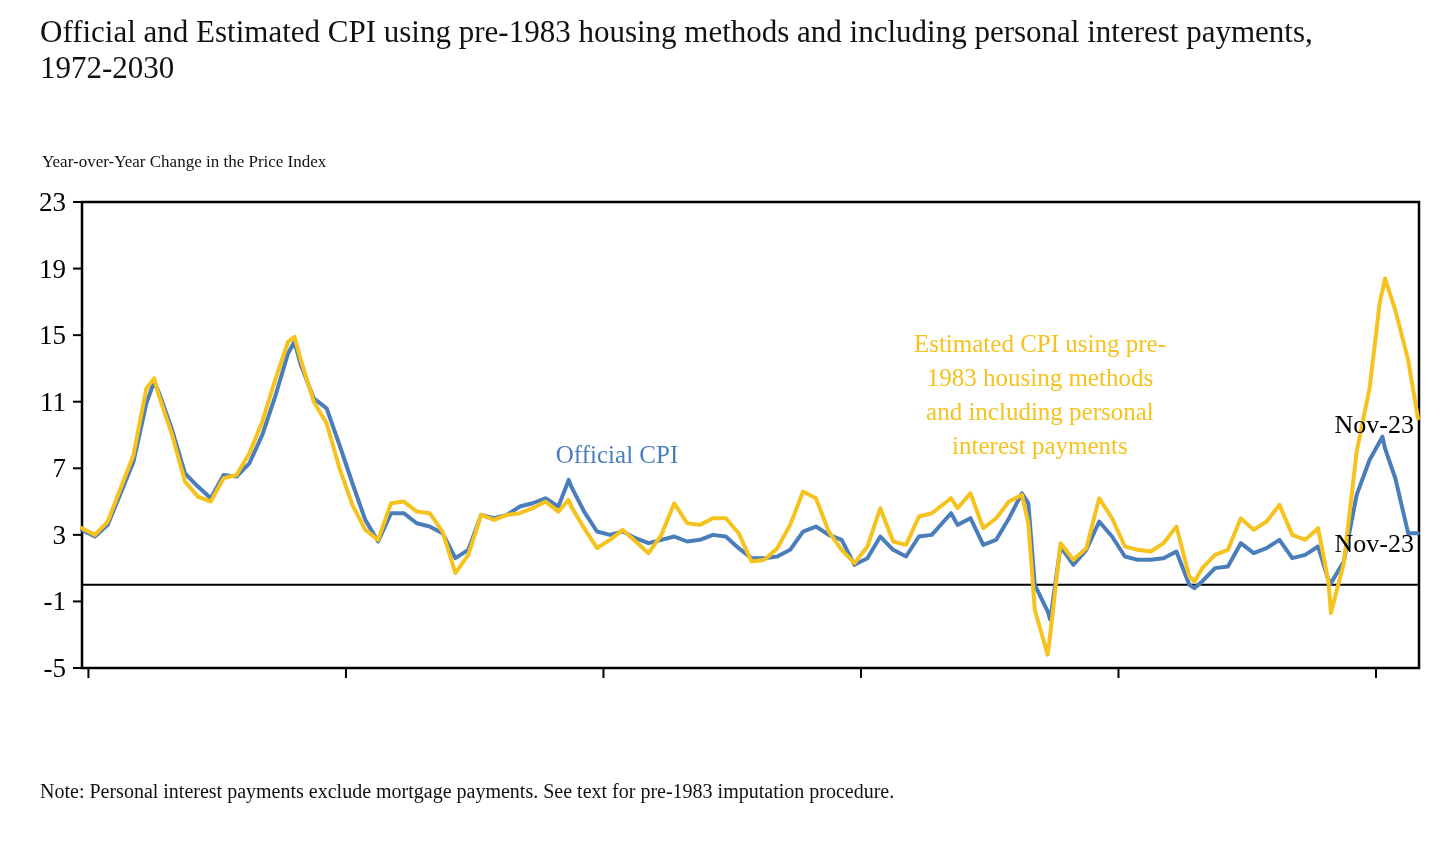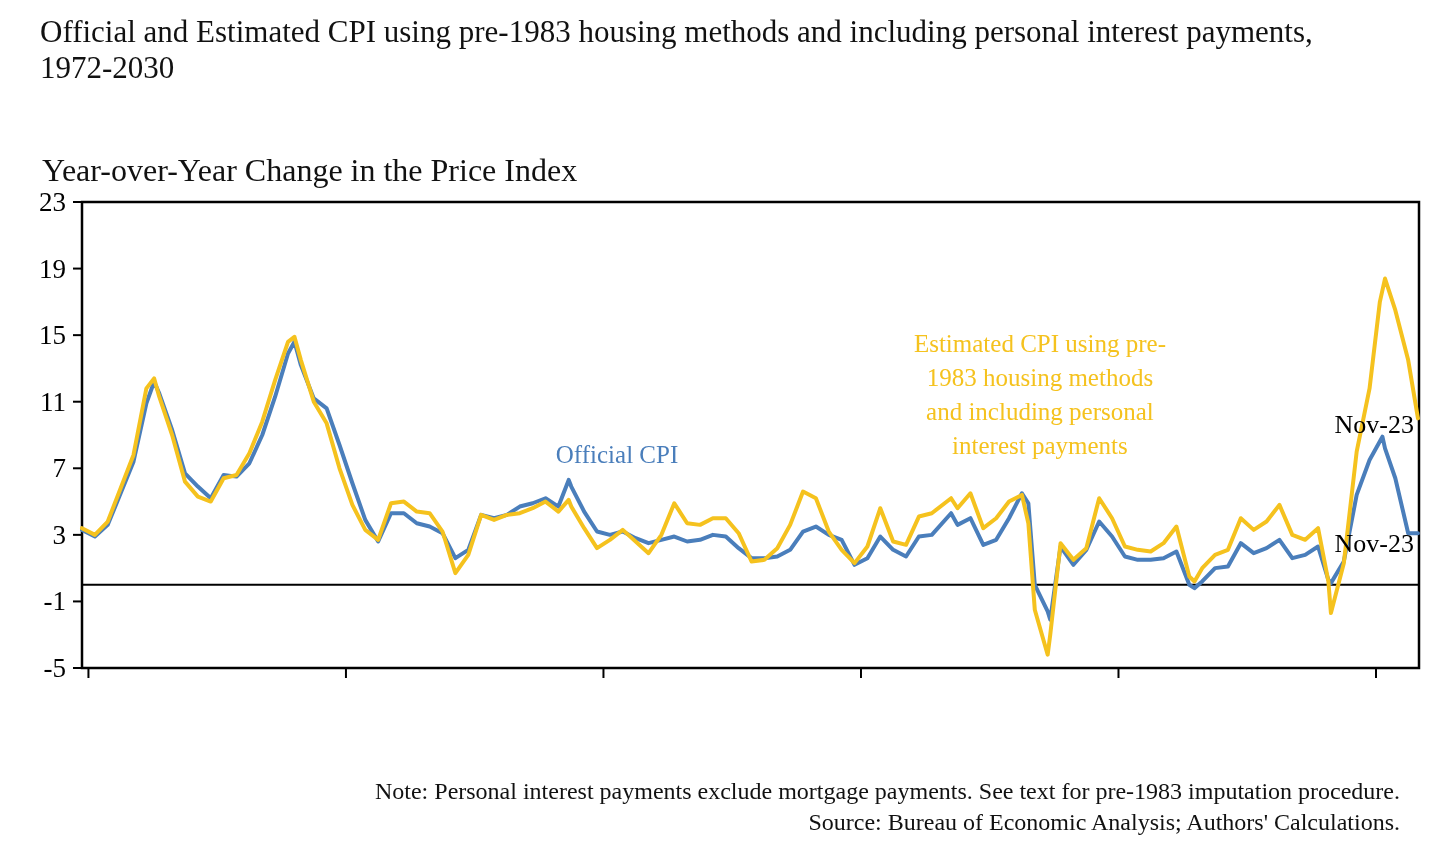--- a/index.html
+++ b/index.html
@@ -27,21 +27,21 @@
     top: 14px;
     width: 1290px;
     font-size: 31px;
     line-height: 36px;
     color: #111111;
   }
   .axis-note {
     position: absolute;
     left: 42px;
     top: 152px;
-    font-size: 32px;
+    font-size: 17px;
     color: #111111;
     text-align: center;
   }
   .plot-wrap {
     position: absolute;
     left: 0;
     top: 190px;
     width: 1440px;
     height: 490px;
   }
@@ -65,24 +65,23 @@
   .anno-label {
     font-family: "Liberation Serif", "DejaVu Serif", serif;
     font-size: 26px;
     fill: #000000;
   }
   .footnotes {
     position: absolute;
     left: 40px;
     top: 776px;
     width: 1360px;
-    font-size: 24px;
+    font-size: 20px;
     line-height: 31px;
     color: #111111;
-    text-align: right;
   }
   .footnotes div { white-space: pre; }
 </style>
 </head>
 <body>
 
 <div id="figure">
 
   <div class="title">Official and Estimated CPI using pre-1983 housing methods and including personal interest payments, 1972-2030</div>
 
@@ -127,16 +126,15 @@
         <text x="1039.9429892141754" y="195.78571428571428" text-anchor="middle" class="series-label" fill="#f5c21e">1983 housing methods</text>
         <text x="1039.9429892141754" y="229.78571428571428" text-anchor="middle" class="series-label" fill="#f5c21e">and including  personal</text>
         <text x="1039.9429892141754" y="263.7857142857143" text-anchor="middle" class="series-label" fill="#f5c21e">interest payments</text>
         <text x="1414" y="243.3357142857143" text-anchor="end" class="anno-label">Nov-23</text>
         <text x="1414" y="361.5" text-anchor="end" class="anno-label">Nov-23</text>
       </svg>
   </div>
 
   <div class="footnotes">
     <div>Note: Personal interest payments exclude mortgage payments. See text for pre-1983 imputation procedure.</div>
-    <div>Source: Bureau of Economic Analysis; Authors' Calculations.</div>
   </div>
 
 </div>
 
 </body></html>

